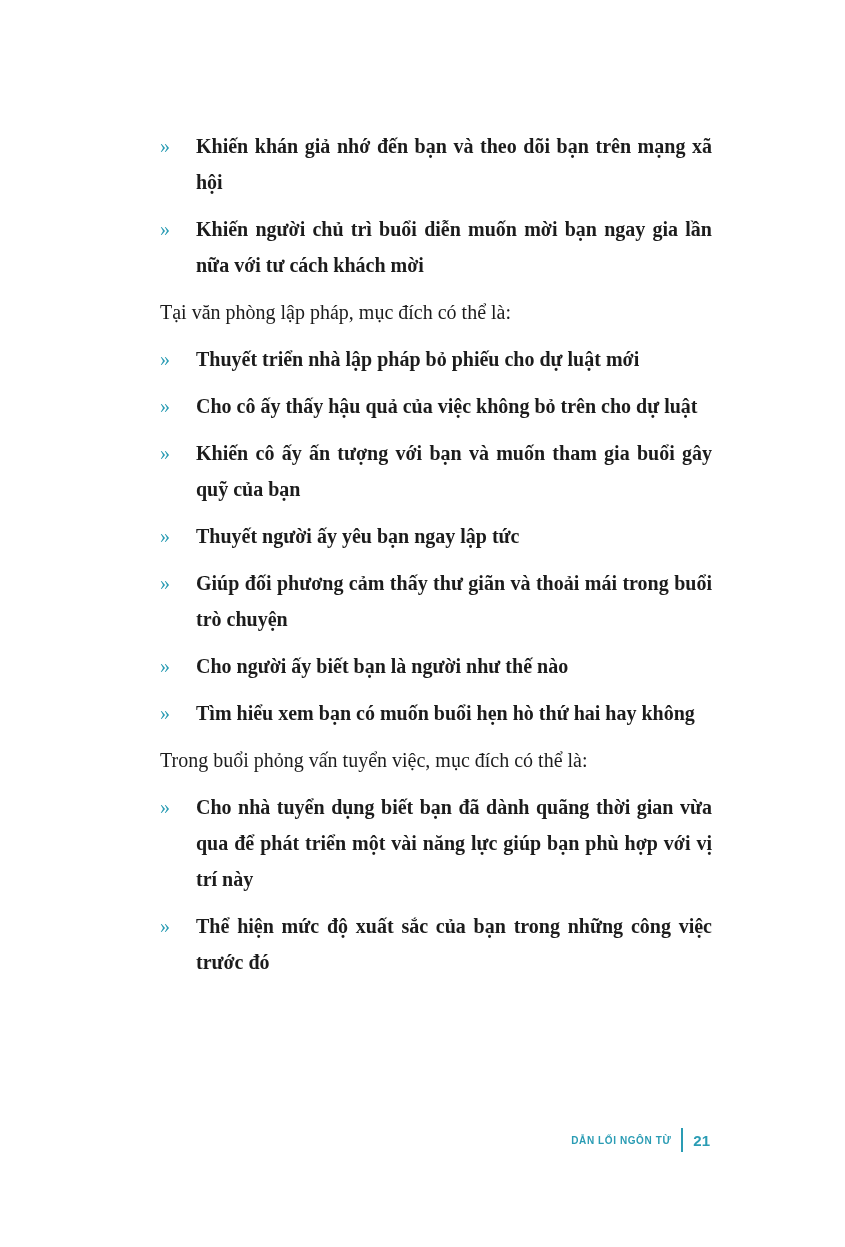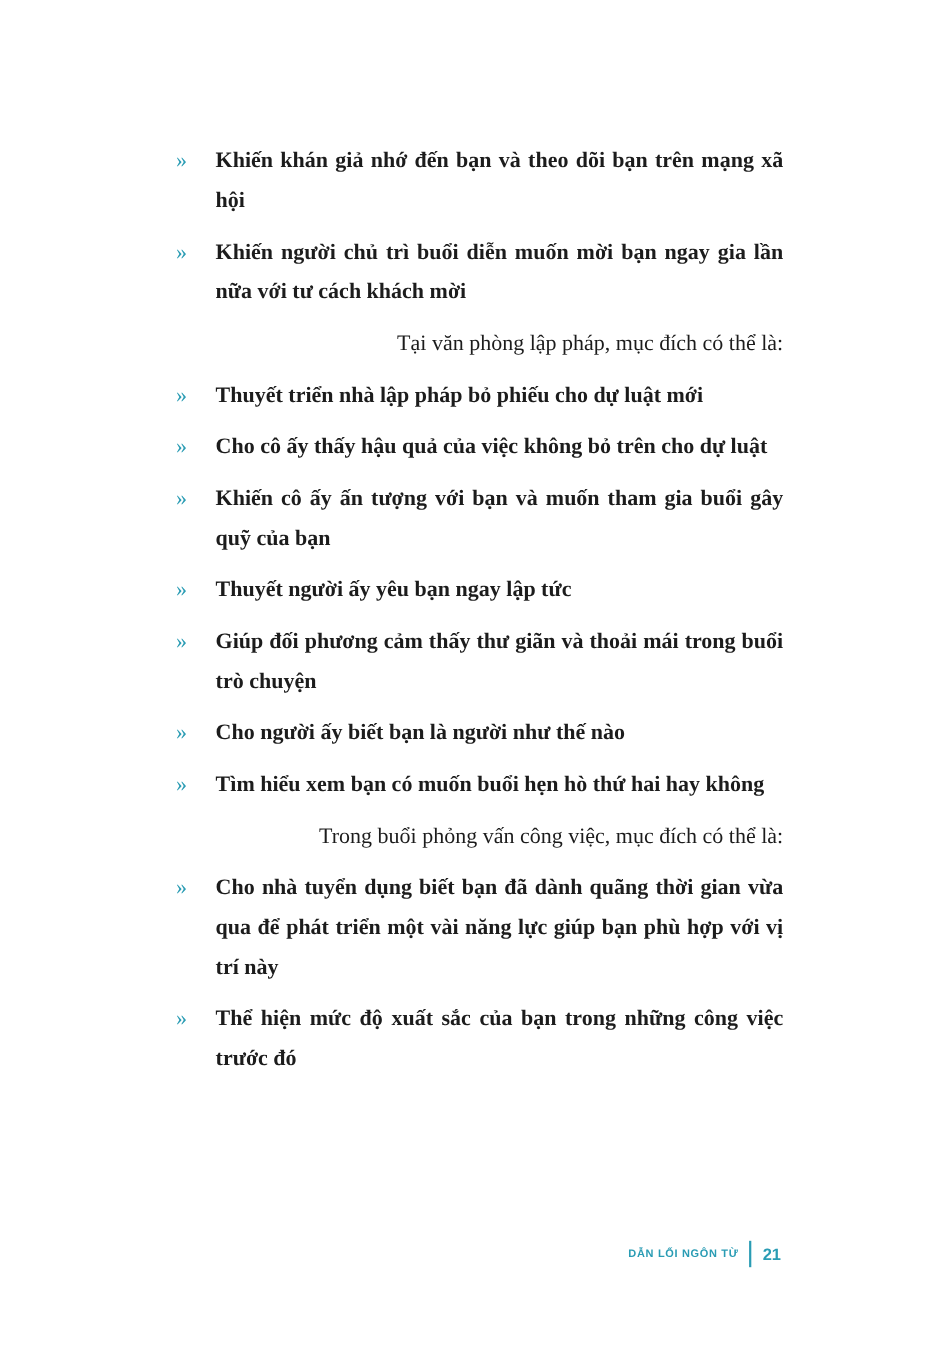--- a/index.html
+++ b/index.html
@@ -34,21 +34,21 @@
     flex-shrink:0;
     font-family:"Liberation Serif", serif;
   }
   .bullet-text{
     flex:1;
     text-align:justify;
     font-weight:bold;
   }
   .section-intro{
     margin:0 0 11px 0;
-    text-align:right;
+    text-align:left;
   }
   .footer{
     position:absolute;
     top:1128px;
     right:135px;
     display:flex;
     align-items:center;
     font-family:"Liberation Sans", sans-serif;
   }
   .book-title{
@@ -106,21 +106,21 @@
         <span class="bullet-text">Giúp đối phương cảm thấy thư giãn và thoải mái trong buổi trò chuyện</span>
       </div>
       <div class="bullet-item">
         <span class="marker">»</span>
         <span class="bullet-text">Cho người ấy biết bạn là người như thế nào</span>
       </div>
       <div class="bullet-item">
         <span class="marker">»</span>
         <span class="bullet-text">Tìm hiểu xem bạn có muốn buổi hẹn hò thứ hai hay không</span>
       </div>
-      <p class="section-intro">Trong buổi phỏng vấn công việc, mục đích có thể là:</p>
+      <p class="section-intro">Trong buổi phỏng vấn tuyển việc, mục đích có thể là:</p>
       <div class="bullet-item">
         <span class="marker">»</span>
         <span class="bullet-text">Cho nhà tuyển dụng biết bạn đã dành quãng thời gian vừa qua để phát triển một vài năng lực giúp bạn phù hợp với vị trí này</span>
       </div>
       <div class="bullet-item">
         <span class="marker">»</span>
         <span class="bullet-text">Thể hiện mức độ xuất sắc của bạn trong những công việc trước đó</span>
       </div>
     </div>
 

